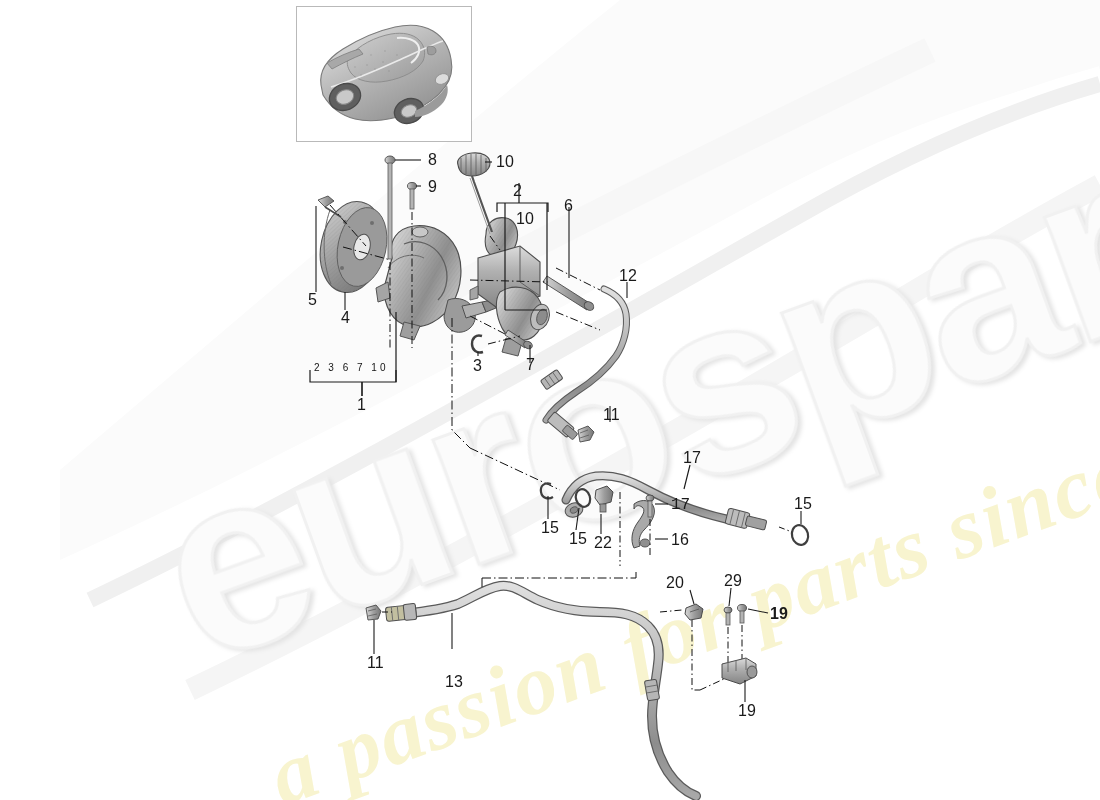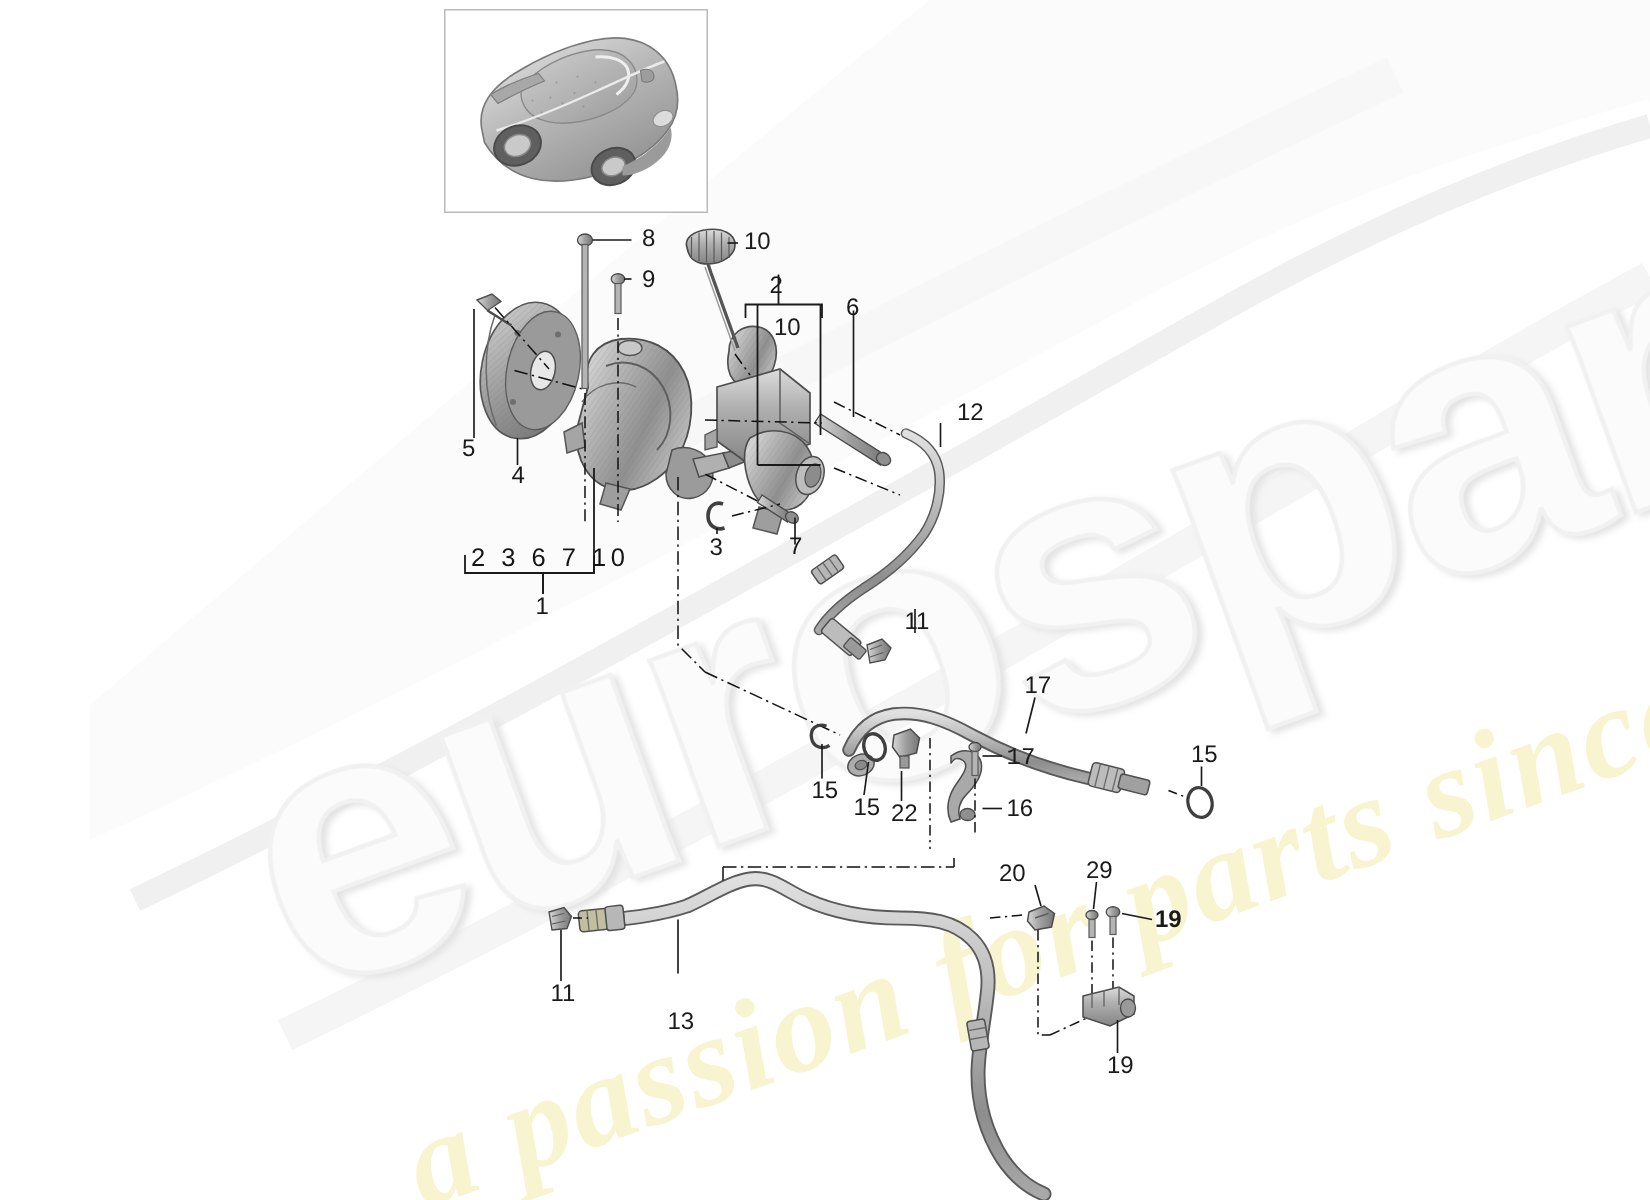--- a/index.html
+++ b/index.html
@@ -21,21 +21,21 @@
     font-family:"Liberation Sans",sans-serif;
     font-size:16px;
     color:#1a1a1a;
     line-height:1;
     white-space:nowrap;
     letter-spacing:0px;
   }
   .bracket-nums{
     position:absolute;
     font-family:"Liberation Sans",sans-serif;
-    font-size:17px;
+    font-size:10px;
     color:#141414;
     white-space:nowrap;
     letter-spacing:3px;
   }
   .carbox{
     position:absolute;
     left:296px;top:6px;width:176px;height:136px;
     border:1px solid #b9b9b9;
     background:#ffffff;
     box-sizing:border-box;
@@ -480,21 +480,21 @@
   </svg>
 
   <span class="label" style="left:308px;top:292px;">5</span>
   <span class="label" style="left:341px;top:310px;">4</span>
   <span class="label" style="left:428px;top:152px;">8</span>
   <span class="label" style="left:428px;top:179px;">9</span>
   <span class="label" style="left:496px;top:154px;">10</span>
   <span class="label" style="left:513px;top:183px;">2</span>
   <span class="label" style="left:516px;top:211px;">10</span>
   <span class="label" style="left:564px;top:198px;">6</span>
-  <span class="label" style="left:619px;top:268px;margin-left:19px;">12</span>
+  <span class="label" style="left:619px;top:268px;">12</span>
   <span class="label" style="left:473px;top:358px;">3</span>
   <span class="label" style="left:526px;top:357px;">7</span>
   <span class="label" style="left:357px;top:397px;">1</span>
   <span class="label" style="left:603px;top:407px;">11</span>
   <span class="label" style="left:683px;top:450px;">17</span>
   <span class="label" style="left:541px;top:520px;">15</span>
   <span class="label" style="left:569px;top:531px;">15</span>
   <span class="label" style="left:594px;top:535px;text-align:right;">22</span>
   <span class="label" style="left:671px;top:497px;font-family:Liberation Mono, monospace;">17</span>
   <span class="label" style="left:671px;top:532px;">16</span>

